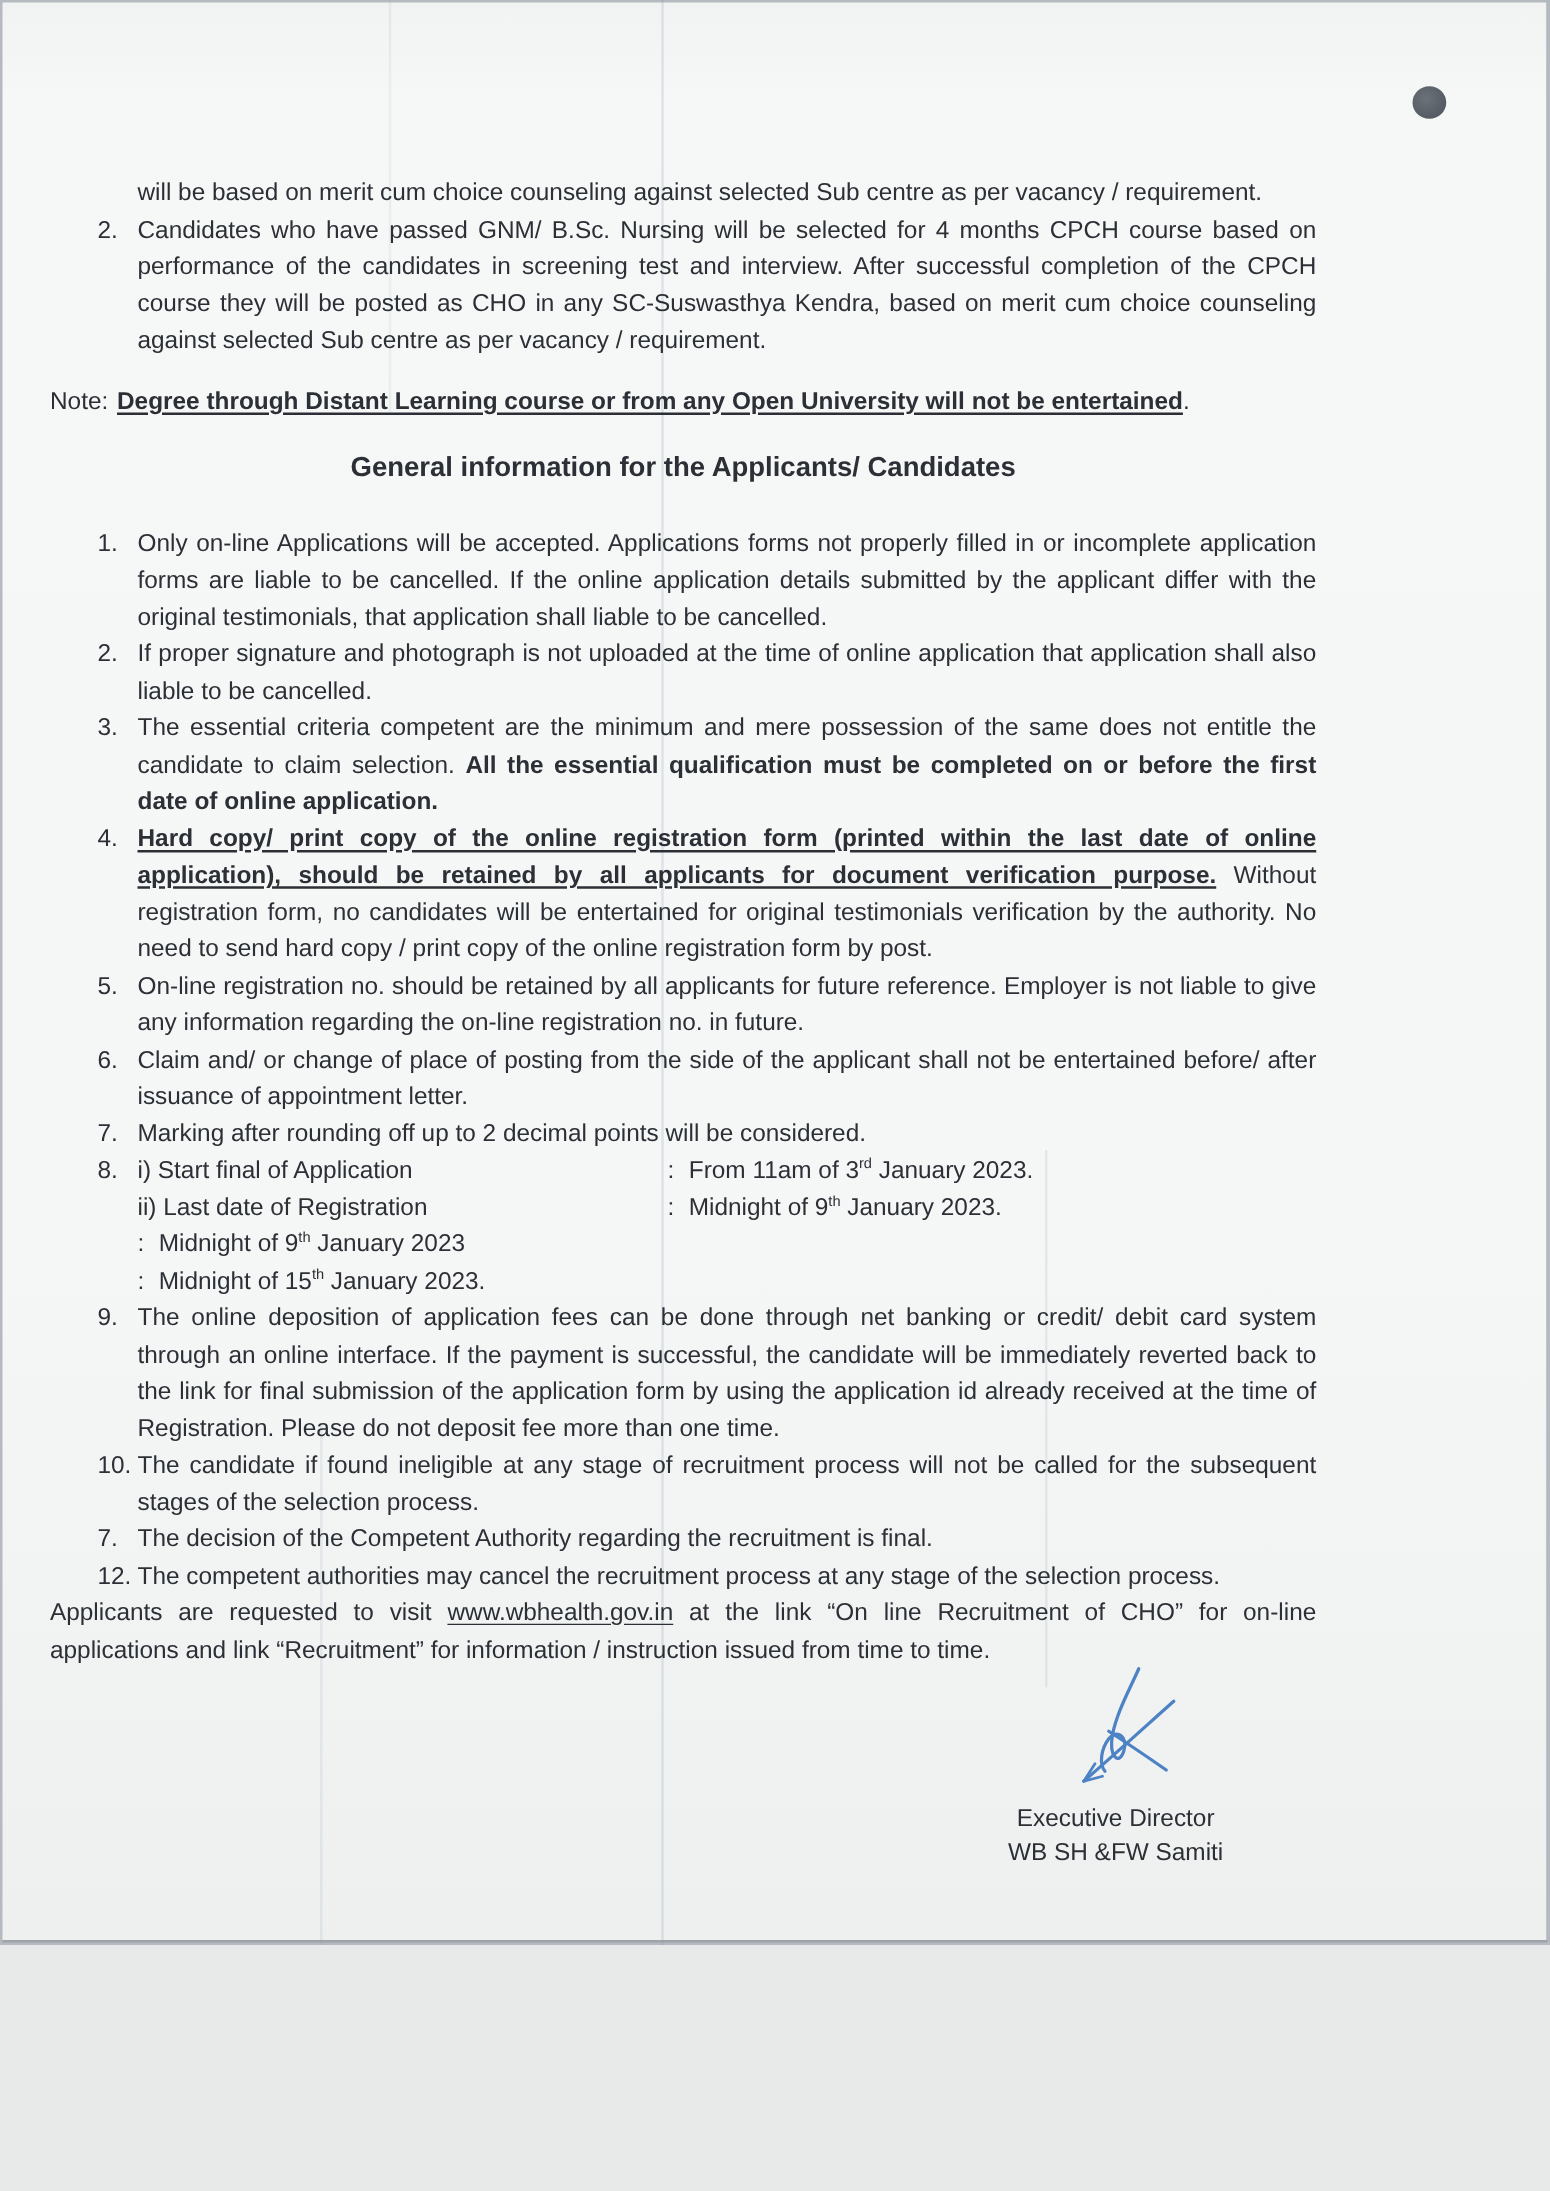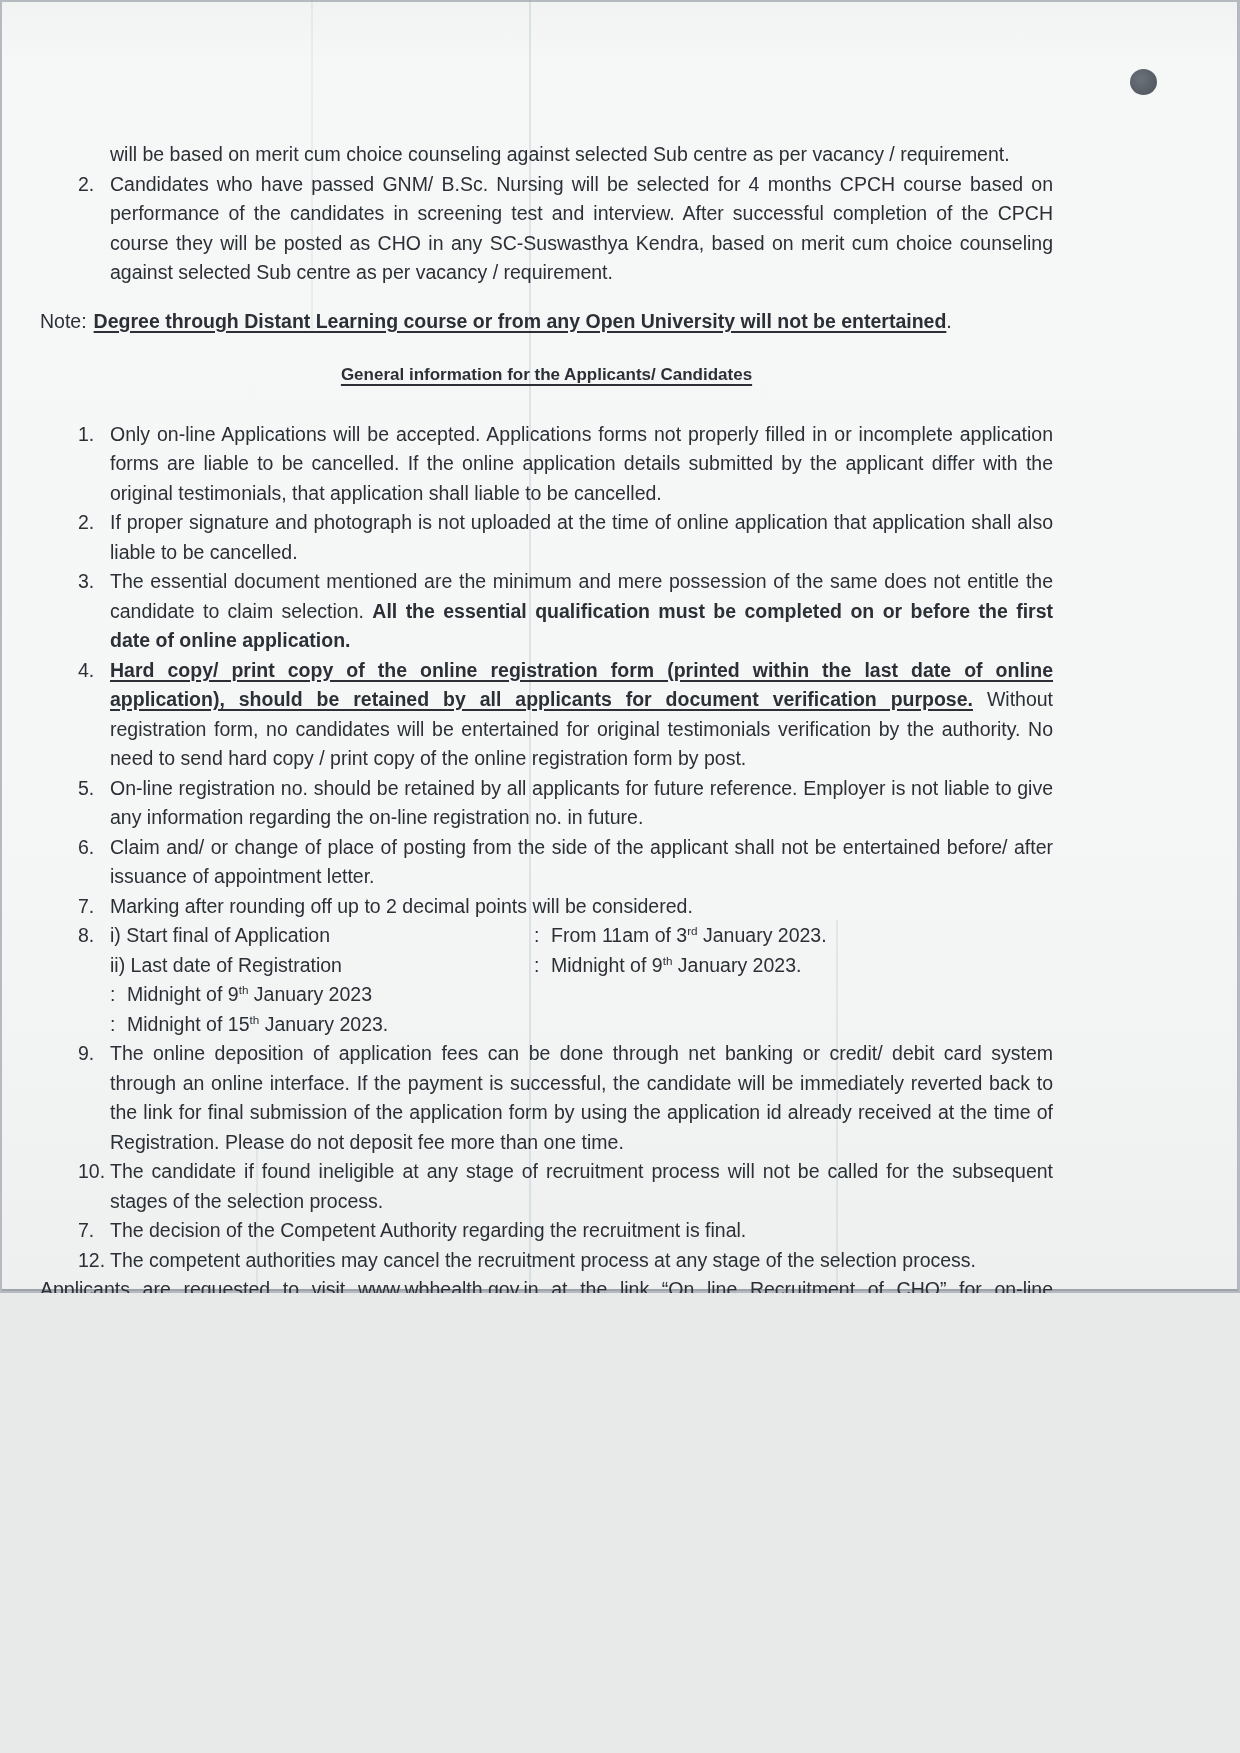--- a/index.html
+++ b/index.html
@@ -1,19 +1,19 @@
 <!DOCTYPE html>
 <html><head>
 <meta charset="utf-8">
 <style>
   html, body { margin: 0; padding: 0; background: #e8eae9; }
   .doc {
     position: relative;
     width: 1240px;
-    height: 1293px;
+    height: 1556px;
     margin: 0 auto;
     background: linear-gradient(180deg, #f0f3f2 0%, #f6f8f7 5%, #f5f7f6 65%, #edf0ef 100%);
     box-shadow: inset 0 0 0 2px #b4bac0, inset 0 -4px 0 #9ea4a9, inset -3px 0 0 #b0b6bb;
     font-family: "Liberation Sans", "DejaVu Sans", sans-serif;
     font-size: 19.5px;
     line-height: 29.5px;
     color: #2c3036;
     overflow: hidden;
   }
   .content { position: absolute; left: 40px; top: 140px; width: 1013px; }
@@ -21,22 +21,22 @@
   .indent { margin-left: 70px; }
   .li { display: flex; }
   .num { flex: 0 0 32px; margin-left: 38px; }
   .txt { flex: 1; text-align: justify; }
   .b  { font-weight: bold; }
   .bu { font-weight: bold; text-decoration: underline; text-decoration-thickness: 2px; text-underline-offset: 3px; }
   .note-line { margin-top: 19px; text-align: left; }
   .note-label { margin-right: 7px; }
   .heading-wrap { margin-top: 23px; margin-bottom: 30px; text-align: center; }
   .heading {
-    font-weight: bold; font-size: 17px;
-    text-decoration: underline; text-decoration-thickness: 2px; text-underline-offset: 4px;
+    font-weight: bold; font-size: 22px;
+    text-decoration-thickness: 2px; text-underline-offset: 4px;
   }
   .drow { display: flex; text-align: left; }
   .dlabel { flex: 0 0 424px; }
   .dsep { flex: 0 0 17px; }
   sup { font-size: 0.6em; line-height: 0; vertical-align: super; }
   .footer-para { margin: 0; text-align: justify; }
   .link { text-decoration: underline; text-underline-offset: 3px; }
   .signoff { position: absolute; left: 770px; top: 1332px; width: 245px; text-align: center; }
   .sig-svg { display: block; margin: 0 auto -2px auto; }
   .signoff-line { line-height: 27px; white-space: nowrap; }
@@ -95,21 +95,21 @@
       <div class="li">
         <div class="num">2.</div>
         <div class="txt">
           <span>If proper signature and photograph is not uploaded at the time of online application that application shall also liable to be cancelled.</span>
         </div>
       </div>
 
       <div class="li">
         <div class="num">3.</div>
         <div class="txt">
-          <span>The essential document mentioned are the minimum and mere possession of the same does not entitle the candidate to claim selection. </span><span class="b">All the essential qualification must be completed on or before the first date of online application.</span>
+          <span>The essential criteria competent are the minimum and mere possession of the same does not entitle the candidate to claim selection. </span><span class="b">All the essential qualification must be completed on or before the first date of online application.</span>
         </div>
       </div>
 
       <div class="li">
         <div class="num">4.</div>
         <div class="txt">
           <span class="bu">Hard copy/ print copy of the online registration form (printed within the last date of online application), should be retained by all applicants for document verification purpose.</span><span> Without registration form, no candidates will be entertained for original testimonials verification by the authority. No need to send hard copy / print copy of the online registration form by post.</span>
         </div>
       </div>
 

